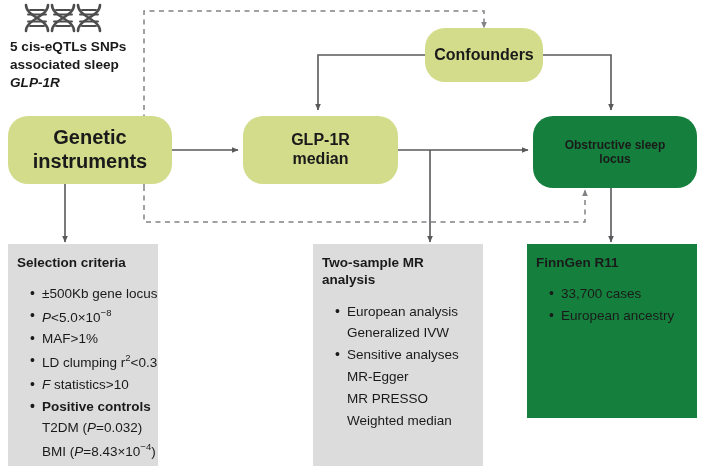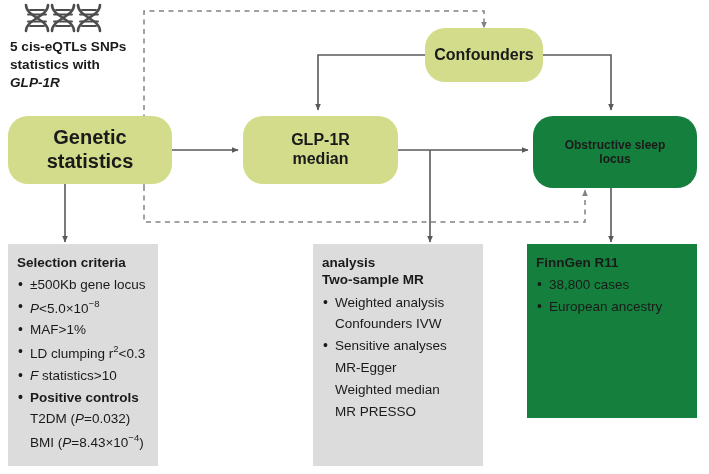--- a/index.html
+++ b/index.html
@@ -14,21 +14,21 @@
     position:absolute;border-radius:20px;display:flex;align-items:center;
     justify-content:center;text-align:center;font-weight:bold;line-height:1.18;
     color:#1a1a1a;box-sizing:border-box;
   }
   .gbox span{display:block;}
 
   .graybox{
     position:absolute;box-sizing:border-box;padding:10px 9px 8px 9px;
   }
   .gb-title{font-weight:bold;font-size:13.5px;line-height:1.28;margin-bottom:3px;color:#1a1a1a;}
-  .gb-list{list-style:none;margin:0;padding:0;}
+  .gb-list{list-style:none;margin:12px;padding:0;}
   .gb-list li{font-size:13.5px;line-height:1.62;color:#1a1a1a;position:relative;padding-left:13px;white-space:nowrap;}
   .gb-list li.bullet::before{content:"\2022";position:absolute;left:1px;top:-1px;font-size:14px;}
   .gb-list li.nobullet{padding-left:13px;}
   .gb-list li.strong{font-weight:bold;}
   .ital{font-style:italic;}
   sup{font-size:9.5px;vertical-align:super;}
   .sup2{font-size:9.5px;vertical-align:super;}
 
   .dnaWrap{position:absolute;left:22px;top:3px;width:82px;height:30px;}
   .capTxt{position:absolute;left:10px;top:38px;width:190px;font-size:13.6px;
@@ -97,28 +97,28 @@
         <line x1="60" y1="7" x2="74" y2="7"></line>
           <line x1="58" y1="11.5" x2="76" y2="11.5"></line>
         <line x1="58" y1="18.5" x2="76" y2="18.5"></line>
           <line x1="60" y1="23" x2="74" y2="23"></line>
       </g>
     </svg>
   </div>
 
   <div class="capTxt">
     <div>5 cis-eQTLs SNPs</div>
-    <div>statistics with</div>
+    <div>associated sleep</div>
     <div class="g">GLP-1R</div>
   </div>
 
   <div class="gbox" style="left:8px;top:116px;width:164px;height:68px;background:#d2dc8a;font-size:20px;">
     <div>
       <span>Genetic</span>
-      <span>statistics</span>
+      <span>instruments</span>
     </div>
   </div>
 
   <div class="gbox" style="left:243px;top:116px;width:155px;height:68px;background:#d2dc8a;font-size:16px;">
     <div>
       <span>GLP-1R</span>
       <span>median</span>
     </div>
   </div>
 
@@ -142,34 +142,34 @@
       <li class="bullet">LD clumping r<span class="sup2">2</span>&lt;0.3</li>
       <li class="bullet"><span class="ital">F</span>&nbsp;statistics&gt;10</li>
       <li class="bullet strong">Positive controls</li>
       <li class="nobullet">T2DM (<span class="ital">P</span>=0.032)</li>
       <li class="nobullet">BMI (<span class="ital">P</span>=8.43×10<sup>−4</sup>)</li>
     </ul>
   </div>
 
   <div class="graybox" style="left:313px;top:244px;width:170px;height:222px;background:#dcdcdc;">
     <div class="gb-title">
+      <div>Two-sample MR</div>
       <div>analysis</div>
-      <div>Two-sample MR</div>
     </div>
     <ul class="gb-list">
-      <li class="bullet">Weighted analysis</li>
-      <li class="nobullet">Confounders IVW</li>
+      <li class="bullet">European analysis</li>
+      <li class="nobullet">Generalized IVW</li>
       <li class="bullet">Sensitive analyses</li>
       <li class="nobullet">MR-Egger</li>
+      <li class="nobullet">MR PRESSO</li>
       <li class="nobullet">Weighted median</li>
-      <li class="nobullet">MR PRESSO</li>
     </ul>
   </div>
 
   <div class="graybox" style="left:527px;top:244px;width:170px;height:174px;background:#15803d;">
     <div class="gb-title">FinnGen R11</div>
     <ul class="gb-list">
-      <li class="bullet">38,800 cases</li>
+      <li class="bullet">33,700 cases</li>
       <li class="bullet">European ancestry</li>
     </ul>
   </div>
 
 </div>
 
 </body></html>

